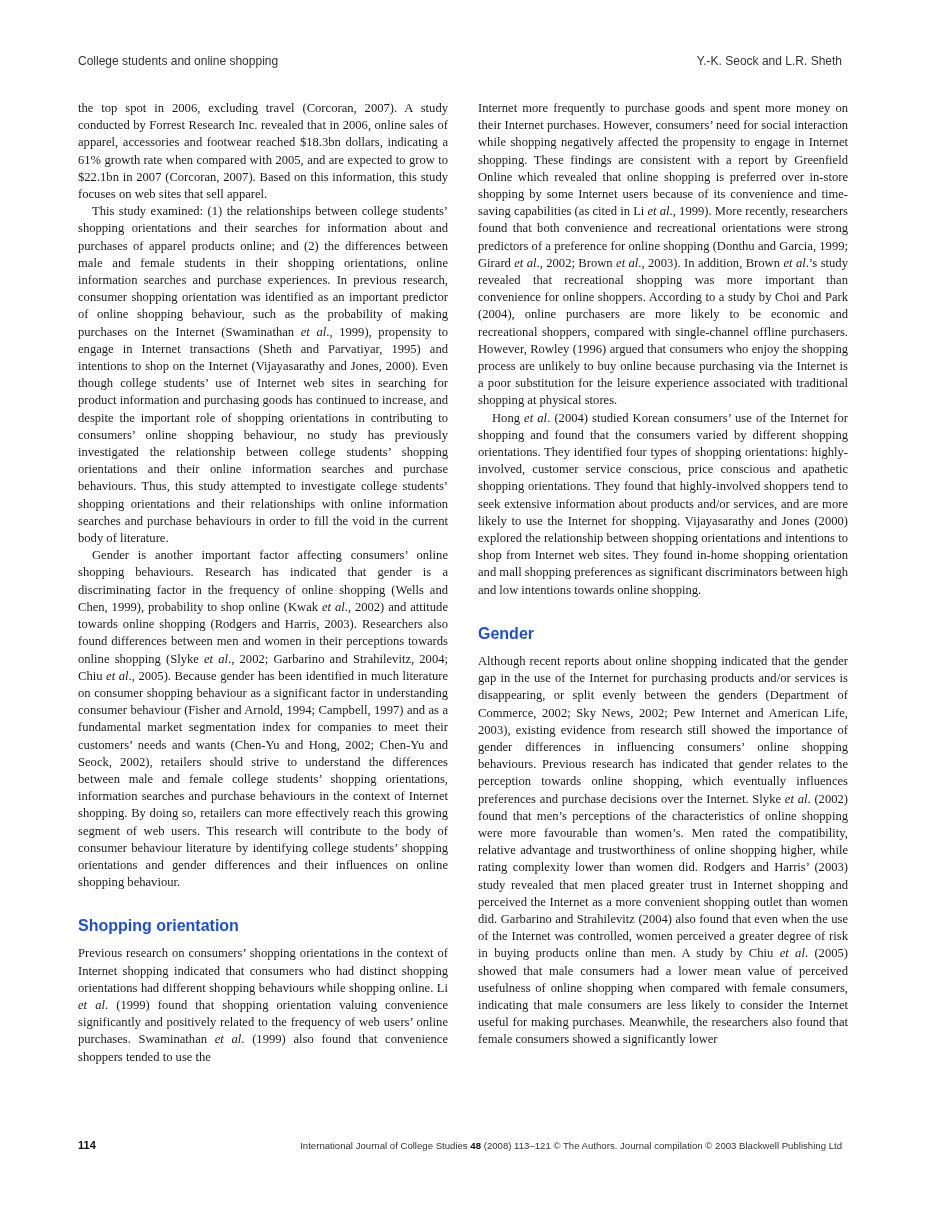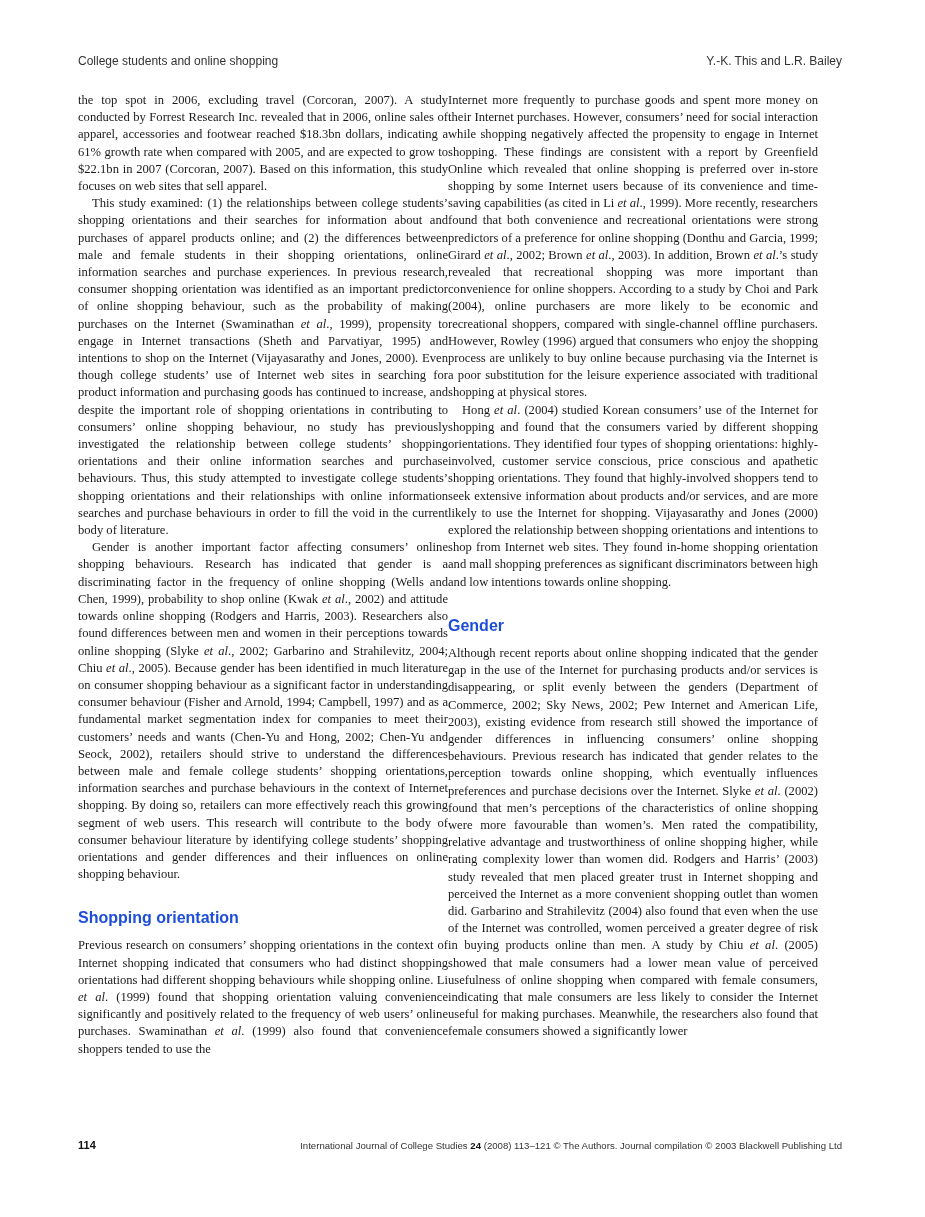--- a/index.html
+++ b/index.html
@@ -3,22 +3,22 @@
 <meta charset="utf-8">
 <style>
   html, body { margin: 0; padding: 0; background: #ffffff; }
   body { width: 925px; height: 1217px; position: relative; overflow: hidden; color: #1a1a1a; }
   .running-head {
     position: absolute; top: 54px; left: 78px; right: 83px;
     display: flex; justify-content: space-between;
     font-family: "Liberation Sans", sans-serif; font-size: 12px; color: #333;
   }
   .columns {
-    position: absolute; top: 92px; left: 78px; width: 770px;
-    display: flex; justify-content: flex-start;
+    position: absolute; top: 100px; left: 78px; width: 770px;
+    display: flex; justify-content: space-between;
   }
   .col { width: 370px; }
   .col p {
     margin: 0; font-family: "Liberation Serif", serif; font-size: 12.6px;
     line-height: 17.2px; text-align: justify; hyphens: manual;
   }
   .col p.indent { text-indent: 14px; }
   .col p i { font-style: italic; }
   h2.section {
     font-family: "Liberation Sans", sans-serif; font-weight: bold;
@@ -30,21 +30,21 @@
     font-family: "Liberation Sans", sans-serif; font-size: 9.6px; color: #333;
   }
   .footer .page-num { font-weight: bold; font-size: 11px; color: #111; }
   .footer b { color: #111; }
 </style>
 </head>
 <body>
 
 <header class="running-head">
   <span>College students and online shopping</span>
-  <span>Y.-K. This and L.R. Bailey</span>
+  <span>Y.-K. Seock and L.R. Sheth</span>
 </header>
 
 <main class="columns">
   <section class="col">
     <div>
         <p><span>the top spot in 2006, excluding travel (Corcoran, 2007). A study conducted by Forrest Research Inc. revealed that in 2006, online sales of apparel, accessories and footwear reached $18.3bn dollars, indicating a 61% growth rate when compared with 2005, and are expected to grow to $22.1bn in 2007 (Corcoran, 2007). Based on this information, this study focuses on web sites that sell apparel.</span></p>
         <p class="indent"><span>This study examined: (1) the relationships between college students’ shopping orientations and their searches for information about and purchases of apparel products online; and (2) the differences between male and female students in their shopping orientations, online information searches and purchase experiences. In previous research, consumer shopping orientation was identified as an important predictor of online shopping behaviour, such as the probability of making purchases on the Internet (Swaminathan </span><i>et al</i><span>., 1999), propensity to engage in Internet transactions (Sheth and Parvatiyar, 1995) and intentions to shop on the Internet (Vijayasarathy and Jones, 2000). Even though college students’ use of Internet web sites in searching for product information and purchasing goods has continued to increase, and despite the important role of shopping orientations in contributing to consumers’ online shopping behaviour, no study has previously investigated the relationship between college students’ shopping orientations and their online information searches and purchase behaviours. Thus, this study attempted to investigate college students’ shopping orientations and their relationships with online information searches and purchase behaviours in order to fill the void in the current body of literature.</span></p>
         <p class="indent"><span>Gender is another important factor affecting consumers’ online shopping behaviours. Research has indicated that gender is a discriminating factor in the frequency of online shopping (Wells and Chen, 1999), probability to shop online (Kwak </span><i>et al</i><span>., 2002) and attitude towards online shopping (Rodgers and Harris, 2003). Researchers also found differences between men and women in their perceptions towards online shopping (Slyke </span><i>et al</i><span>., 2002; Garbarino and Strahilevitz, 2004; Chiu </span><i>et al</i><span>., 2005). Because gender has been identified in much literature on consumer shopping behaviour as a significant factor in understanding consumer behaviour (Fisher and Arnold, 1994; Campbell, 1997) and as a fundamental market segmentation index for companies to meet their customers’ needs and wants (Chen-Yu and Hong, 2002; Chen-Yu and Seock, 2002), retailers should strive to understand the differences between male and female college students’ shopping orientations, information searches and purchase behaviours in the context of Internet shopping. By doing so, retailers can more effectively reach this growing segment of web users. This research will contribute to the body of consumer behaviour literature by identifying college students’ shopping orientations and gender differences and their influences on online shopping behaviour.</span></p>
       </div>
     <h2 class="section">Shopping orientation</h2>
@@ -61,16 +61,16 @@
     <div>
         <p><span>Although recent reports about online shopping indicated that the gender gap in the use of the Internet for purchasing products and/or services is disappearing, or split evenly between the genders (Department of Commerce, 2002; Sky News, 2002; Pew Internet and American Life, 2003), existing evidence from research still showed the importance of gender differences in influencing consumers’ online shopping behaviours. Previous research has indicated that gender relates to the perception towards online shopping, which eventually influences preferences and purchase decisions over the Internet. Slyke </span><i>et al</i><span>. (2002) found that men’s perceptions of the characteristics of online shopping were more favourable than women’s. Men rated the compatibility, relative advantage and trustworthiness of online shopping higher, while rating complexity lower than women did. Rodgers and Harris’ (2003) study revealed that men placed greater trust in Internet shopping and perceived the Internet as a more convenient shopping outlet than women did. Garbarino and Strahilevitz (2004) also found that even when the use of the Internet was controlled, women perceived a greater degree of risk in buying products online than men. A study by Chiu </span><i>et al</i><span>. (2005) showed that male consumers had a lower mean value of perceived usefulness of online shopping when compared with female consumers, indicating that male consumers are less likely to consider the Internet useful for making purchases. Meanwhile, the researchers also found that female consumers showed a significantly lower</span></p>
       </div>
   </section>
 </main>
 
 <footer class="footer">
   <span class="page-num">114</span>
   <span>
     <span>International Journal of College Studies</span>
-    <b>24</b>
+    <b>48</b>
     <span>(2008) 113–121 © The Authors. Journal compilation © 2003 Blackwell Publishing Ltd</span>
   </span>
 </footer>
 
 </body></html>

